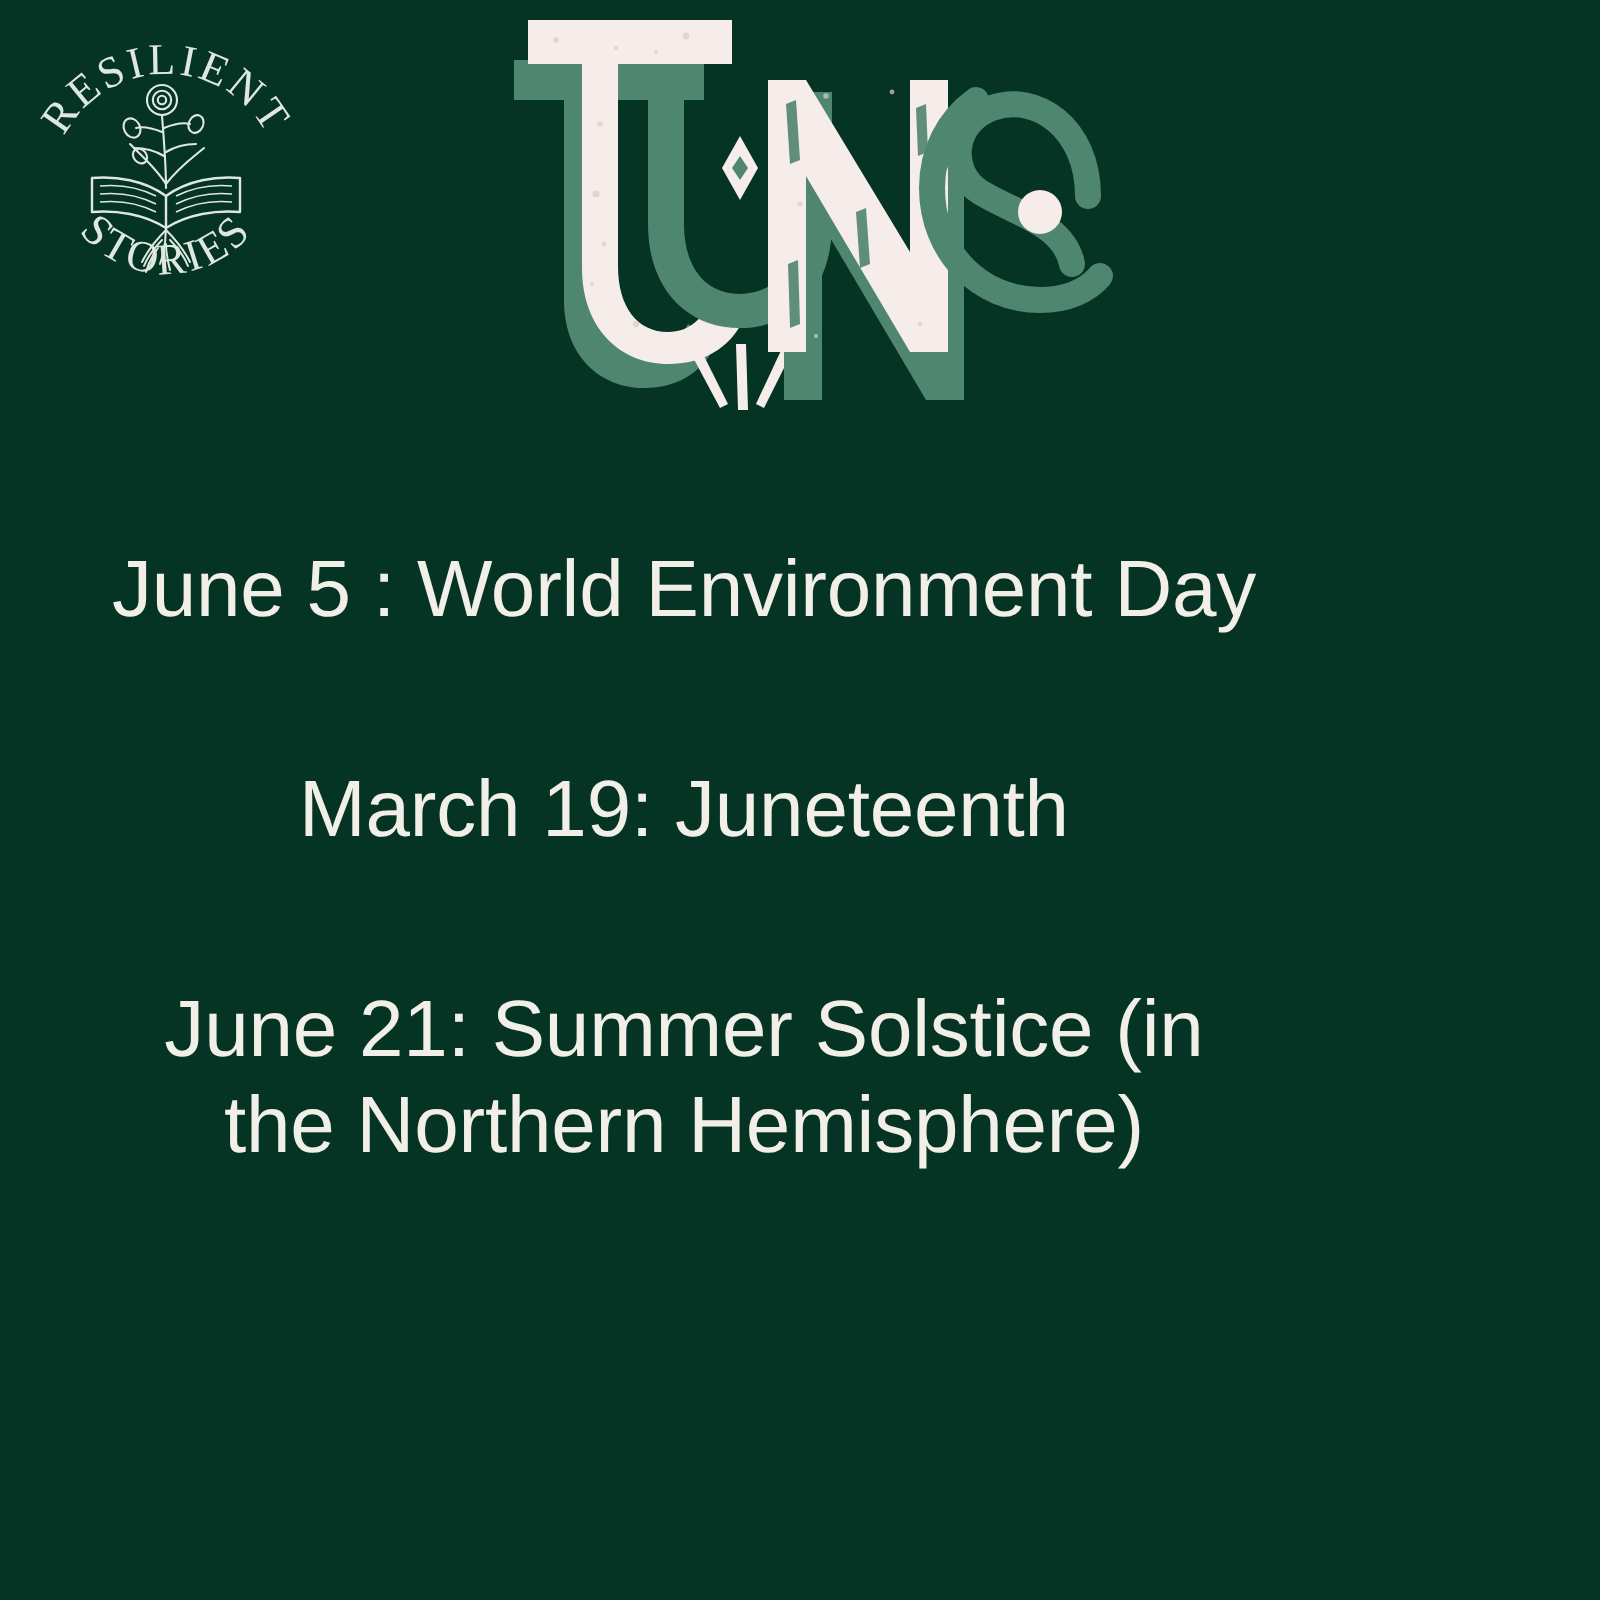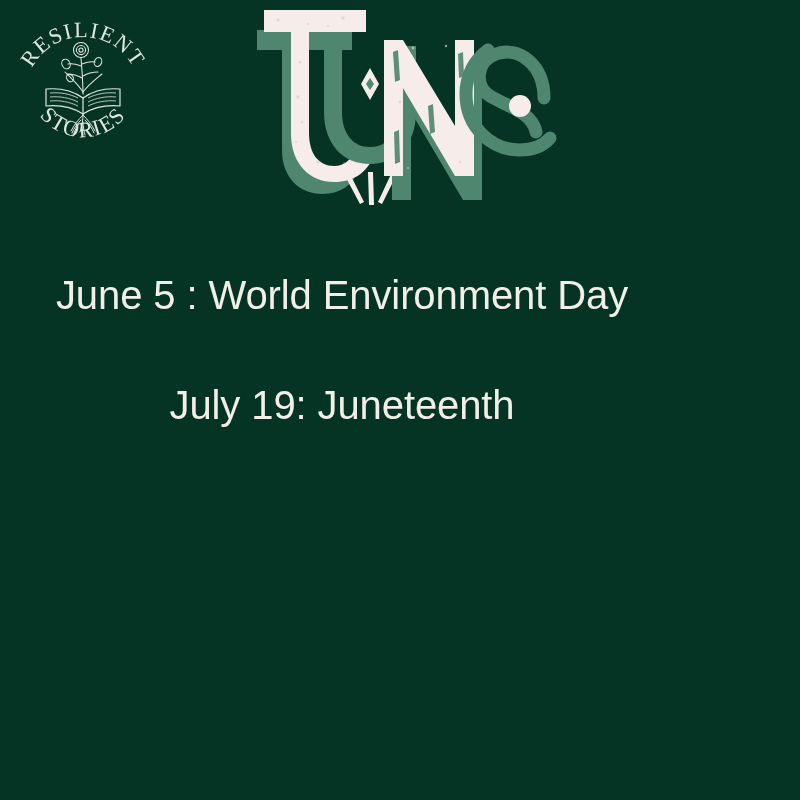--- a/index.html
+++ b/index.html
@@ -208,16 +208,17 @@
                  C260,105 284,110 288,130"></path>
         <path d="M240,48 C226,58 218,74 218,92 C218,124 242,148 272,148
                  C286,148 296,143 302,136"></path>
       </g>
       <circle cx="272" cy="104" r="11" fill="#f6ece9"></circle>
     </svg>
   </div>
 
   <div class="observance-list">
     <p class="observance-item">June 5 : World Environment Day</p>
-    <p class="observance-item">July 19: Juneteenth</p>
+    <p class="observance-item">March 19: Juneteenth</p>
+    <p class="observance-item wrapped">June 21: Summer Solstice (in the Northern Hemisphere)</p>
   </div>
 
 </div>
 
 </body></html>

